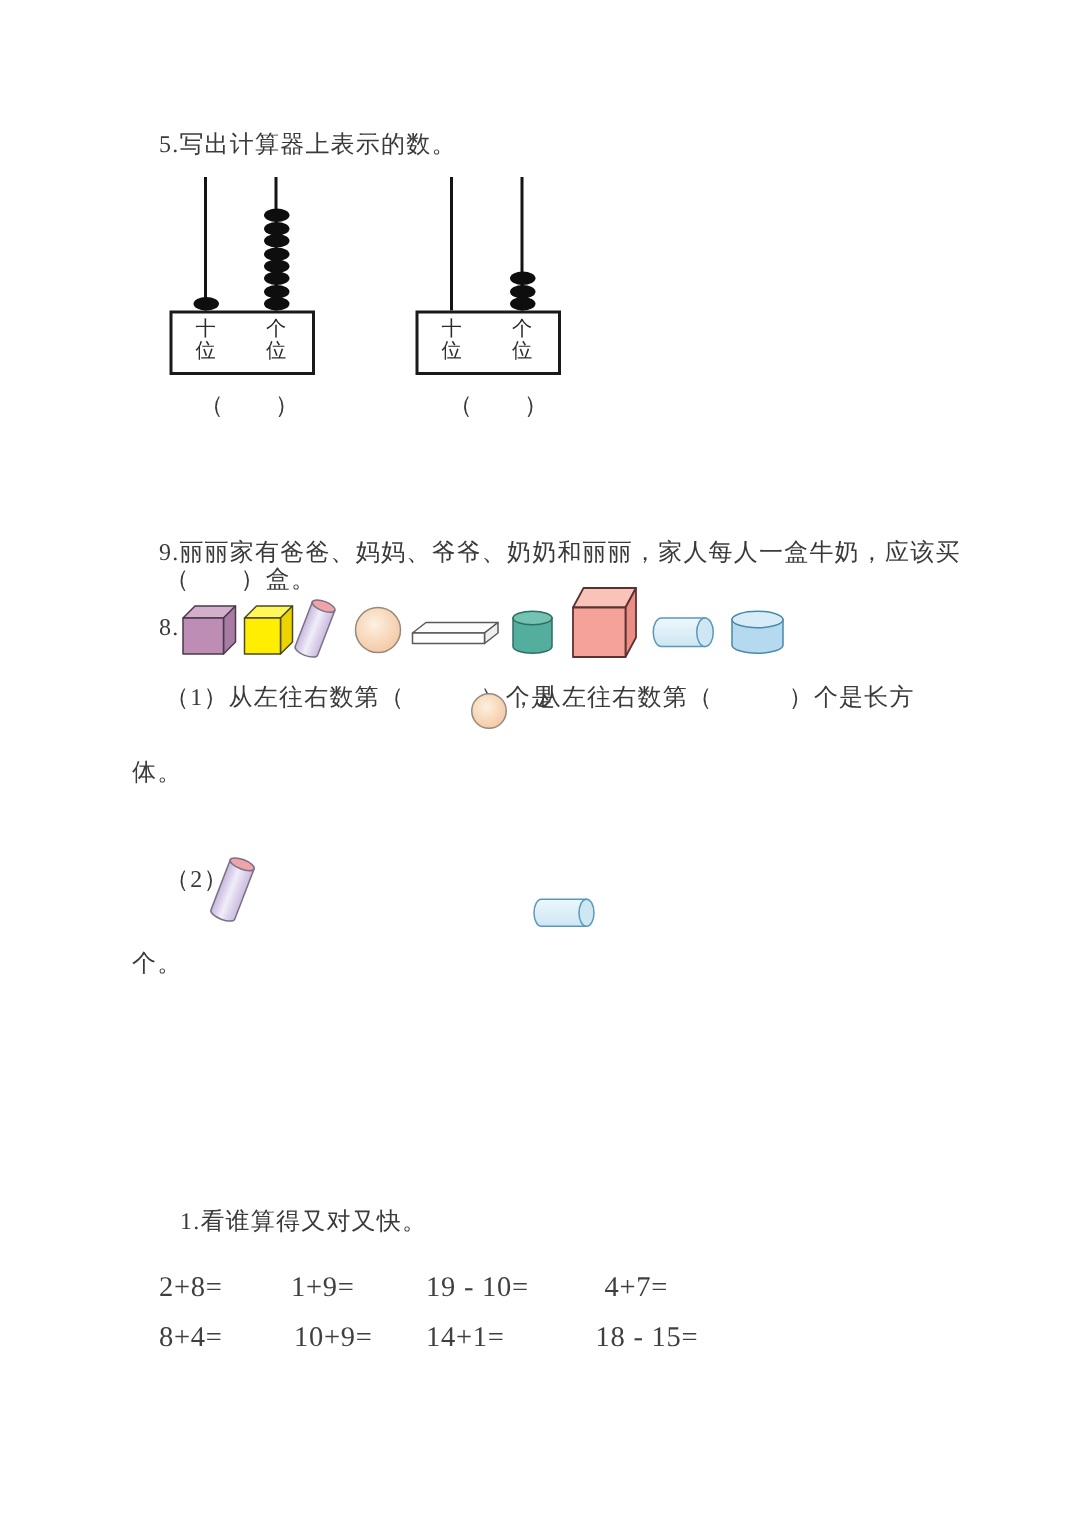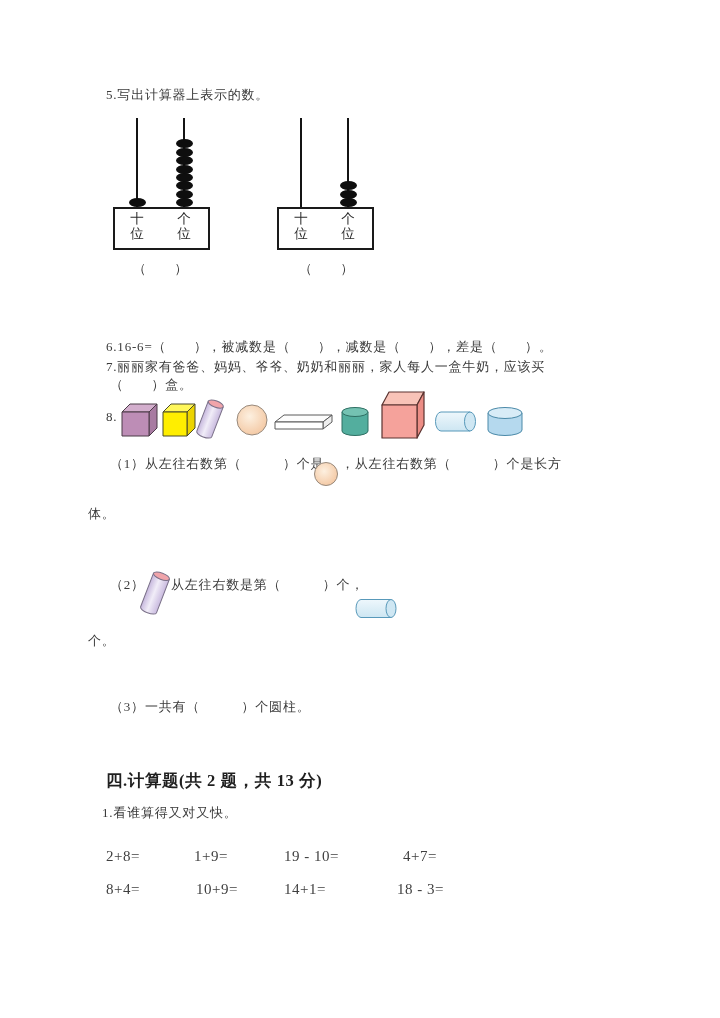--- a/index.html
+++ b/index.html
@@ -1,19 +1,19 @@
 <!DOCTYPE html>
 <html><head>
 <meta charset="utf-8">
 <style>
   html,body{margin:0;padding:0;background:#fff;}
   .page{position:relative;width:720px;height:1018px;background:#ffffff;overflow:hidden;
         font-family:"Liberation Serif","DejaVu Serif",serif;color:#3a3a3a;}
-  .t{position:absolute;white-space:pre;font-size:13px;letter-spacing:0.8px;line-height:1.25;}
-  .m{position:absolute;white-space:pre;font-size:15px;letter-spacing:0.5px;color:#3f3f3f;}
+  .t{position:absolute;white-space:pre;font-size:16px;letter-spacing:0.8px;line-height:1.25;}
+  .m{position:absolute;white-space:pre;font-size:19px;letter-spacing:0.5px;color:#3f3f3f;}
   .h4{position:absolute;white-space:pre;font-size:16.5px;font-weight:bold;color:#1f1f1f;letter-spacing:0.6px;}
   .abacus{position:absolute;width:97px;height:132px;}
   .rod{position:absolute;width:2px;background:#141414;}
   .abox{position:absolute;left:0;top:89px;width:97px;height:43px;border:2px solid #1a1a1a;box-sizing:border-box;background:#fff;}
   .plabel{position:absolute;width:16px;font-size:13.5px;line-height:15px;text-align:center;
           word-break:break-all;color:#2a2a2a;letter-spacing:0;white-space:normal;}
   .bead{position:absolute;width:17px;height:9px;background:#0e0e0e;border-radius:50%;}
   .svgabs{position:absolute;}
 </style>
 </head>
@@ -47,22 +47,21 @@
     <div class="plabel" style="left:16px;top:93px;">十位</div>
     <div class="plabel" style="left:63px;top:93px;">个位</div>
   <div class="bead" style="left: 62.5px; top: 80.1px;"></div>
       <div class="bead" style="left: 62.5px; top: 71.7px;"></div>
       <div class="bead" style="left: 62.5px; top: 63.3px;"></div>
     </div>
 
   <div class="t" style="left:133px;top:261px;">（　　）</div>
   <div class="t" style="left:299px;top:261px;">（　　）</div>
 
-  <div class="t" style="left:106px;top:339px;">6.16-6=（　　），被减数是（　　），减数是（　　），差是（　　）。</div>
-  <div class="t" style="left:106px;top:359px;">7.丽丽家有爸爸、妈妈、爷爷、奶奶和丽丽，家人每人一盒牛奶，应该买</div>
+  <div class="t" style="left:106px;top:359px;">9.丽丽家有爸爸、妈妈、爷爷、奶奶和丽丽，家人每人一盒牛奶，应该买</div>
   <div class="t" style="left:110px;top:377px;">（　　）盒。</div>
 
   <div class="t" style="left:106px;top:409px;">8.</div>
 
   <svg class="svgabs" style="left:100px;top:386px;" width="430" height="56" viewBox="0 0 430 56">
     <defs>
       <linearGradient id="gLilac" x1="0" y1="0" x2="1" y2="0">
         <stop offset="0" stop-color="#c6b7dd"></stop>
           <stop offset="0.45" stop-color="#f1edf8"></stop>
           <stop offset="1" stop-color="#c9badf"></stop>
@@ -144,43 +143,40 @@
         <stop offset="0" stop-color="#c6b7dd"></stop>
           <stop offset="0.45" stop-color="#f1edf8"></stop>
           <stop offset="1" stop-color="#c9badf"></stop>
       </linearGradient>
     </defs>
     <g transform="rotate(21 21 29)" stroke="#7a7088" stroke-width="1">
       <path d="M12.5,11 L12.5,47 A8.5,3.2 0 0 0 29.5,47 L29.5,11 Z" fill="url(#gLilac2)"></path>
       <ellipse cx="21" cy="11" rx="8.5" ry="3.2" fill="#f0a4aa"></ellipse>
     </g>
   </svg>
-  <div class="t" style="left:171px;top:577px;">从左往右数是第（　　　）个，</div>
   <svg class="svgabs" style="left:353px;top:596px;" width="46" height="26" viewBox="0 0 46 26">
     <defs>
       <linearGradient id="gHcyl2" x1="0" y1="0" x2="0" y2="1">
         <stop offset="0" stop-color="#eef7fc"></stop>
           <stop offset="1" stop-color="#cde6f2"></stop>
       </linearGradient>
     </defs>
     <g stroke="#5899ba" stroke-width="1">
       <path d="M8,3.5 A5,9 0 0 0 8,21.5 L38,21.5 L38,3.5 Z" fill="url(#gHcyl2)"></path>
       <ellipse cx="38" cy="12.5" rx="5" ry="9" fill="#cfe7f3"></ellipse>
     </g>
   </svg>
   <div class="t" style="left:88px;top:633px;">个。</div>
 
-  <div class="t" style="left:110px;top:699px;">（3）一共有（　　　）个圆柱。</div>
 
-  <div class="h4" style="left:106px;top:770px;">四.计算题(共 2 题，共 13 分)</div>
-  <div class="t" style="left:102px;top:805px;">1.看谁算得又对又快。</div>
+  <div class="t" style="left:120px;top:805px;">1.看谁算得又对又快。</div>
 
   <div class="m" style="left:106px;top:848px;">2+8=</div>
   <div class="m" style="left:194px;top:848px;">1+9=</div>
   <div class="m" style="left:284px;top:848px;">19 - 10=</div>
   <div class="m" style="left:403px;top:848px;">4+7=</div>
 
   <div class="m" style="left:106px;top:881px;">8+4=</div>
   <div class="m" style="left:196px;top:881px;">10+9=</div>
   <div class="m" style="left:284px;top:881px;">14+1=</div>
-  <div class="m" style="left:397px;top:881px;">18 - 3=</div>
+  <div class="m" style="left:397px;top:881px;">18 - 15=</div>
 
 </div>
 
 </body></html>

